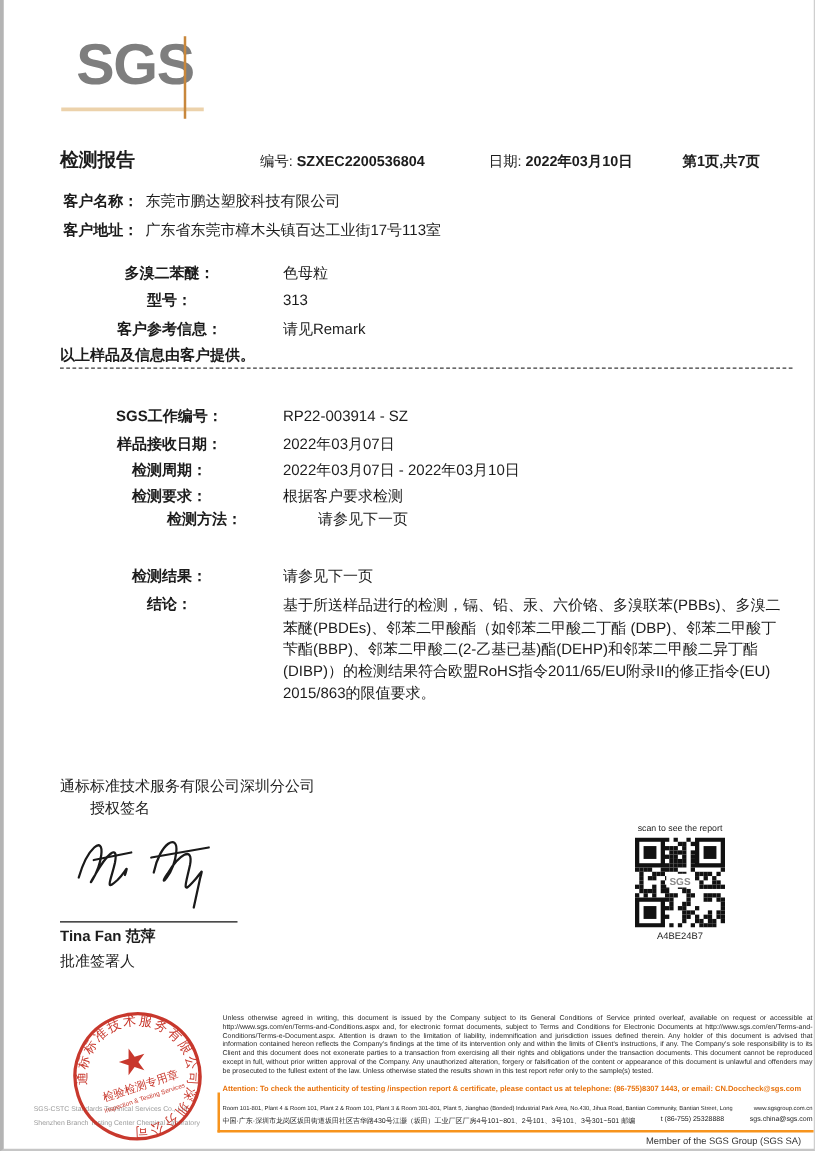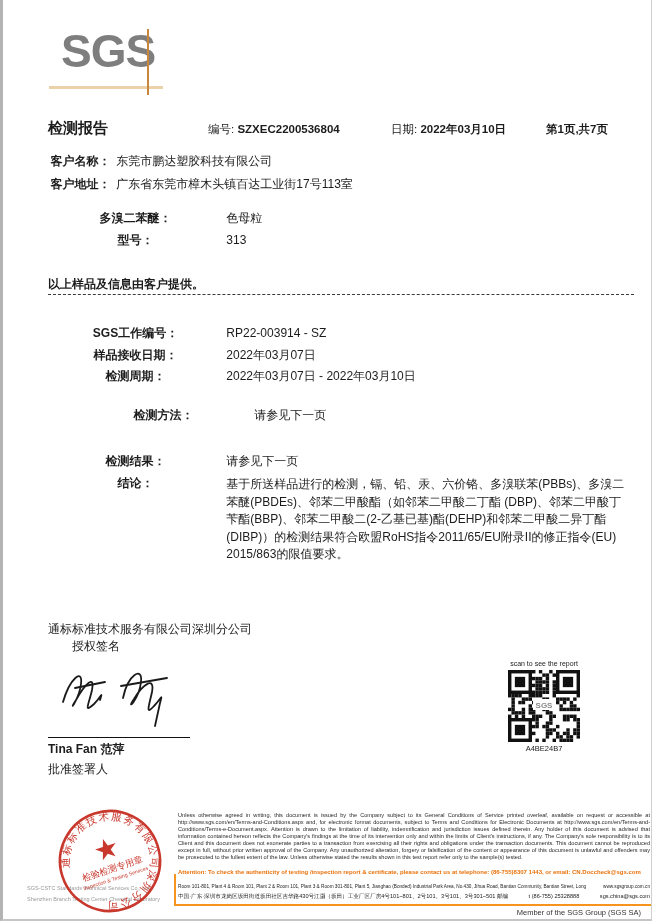--- a/index.html
+++ b/index.html
@@ -93,37 +93,45 @@
   </div>
 
   <div class="row" style="top:211px;">
     <span class="lbl w175">多溴二苯醚：</span>
     <span class="val">色母粒</span>
   </div>
   <div class="row" style="top:233px;">
     <span class="lbl w175">型号：</span>
     <span class="val">313</span>
   </div>
+  <div class="row" style="top:256px;">
+    <span class="lbl w175">客户参考信息：</span>
+    <span class="val">请见Remark</span>
+  </div>
   <div class="row" style="top:277px;">
     <span class="lbl">以上样品及信息由客户提供。</span>
   </div>
 
   <div class="dashed-divider"></div>
 
   <div class="row" style="top:326px;">
     <span class="lbl w175">SGS工作编号：</span>
     <span class="val">RP22-003914 - SZ</span>
   </div>
   <div class="row" style="top:348px;">
     <span class="lbl w175">样品接收日期：</span>
     <span class="val">2022年03月07日</span>
   </div>
   <div class="row" style="top:369px;">
     <span class="lbl w175">检测周期：</span>
     <span class="val">2022年03月07日 - 2022年03月10日</span>
+  </div>
+  <div class="row" style="top:390px;">
+    <span class="lbl w175">检测要求：</span>
+    <span class="val">根据客户要求检测</span>
   </div>
   <div class="row" style="top:408px;margin-left:28px;">
     <span class="lbl w175">检测方法：</span>
     <span class="val">请参见下一页</span>
   </div>
   <div class="row" style="top:430px;margin-top:24px;">
     <span class="lbl w175">检测结果：</span>
     <span class="val">请参见下一页</span>
   </div>
   <div class="row" style="top:476px;">

